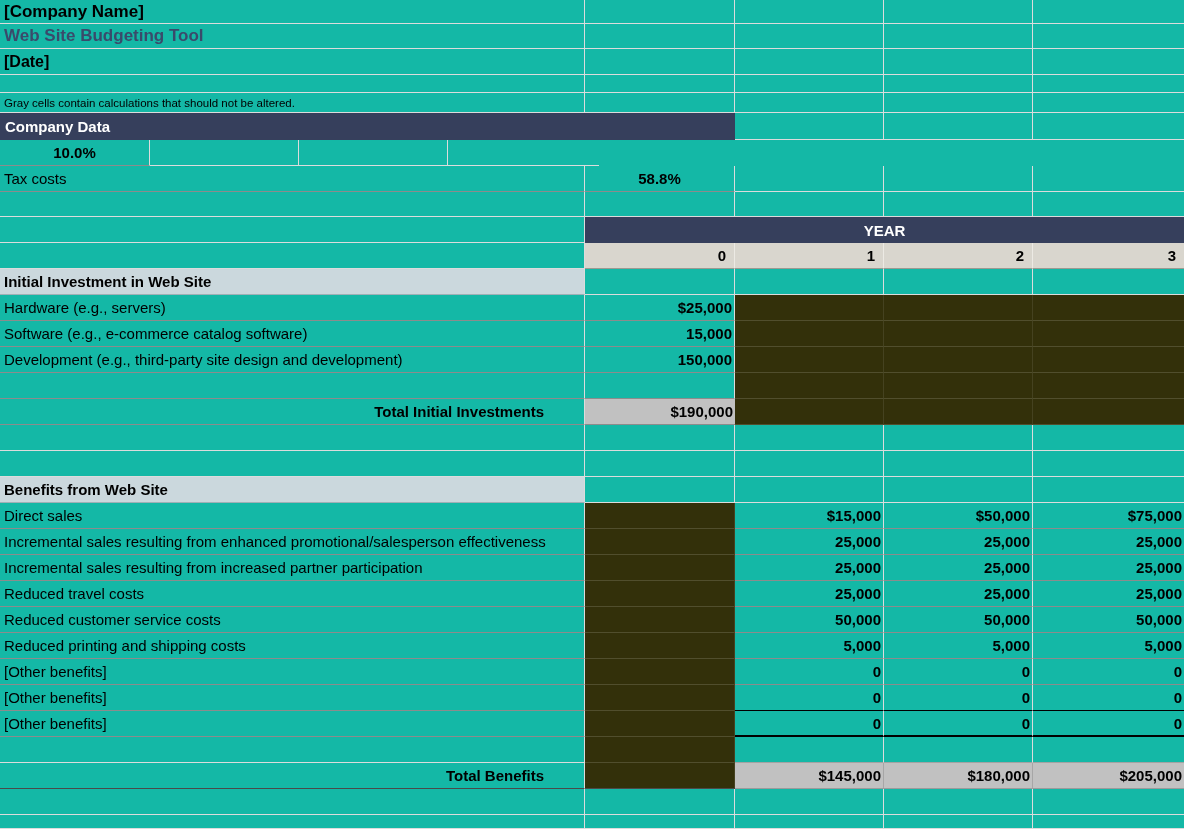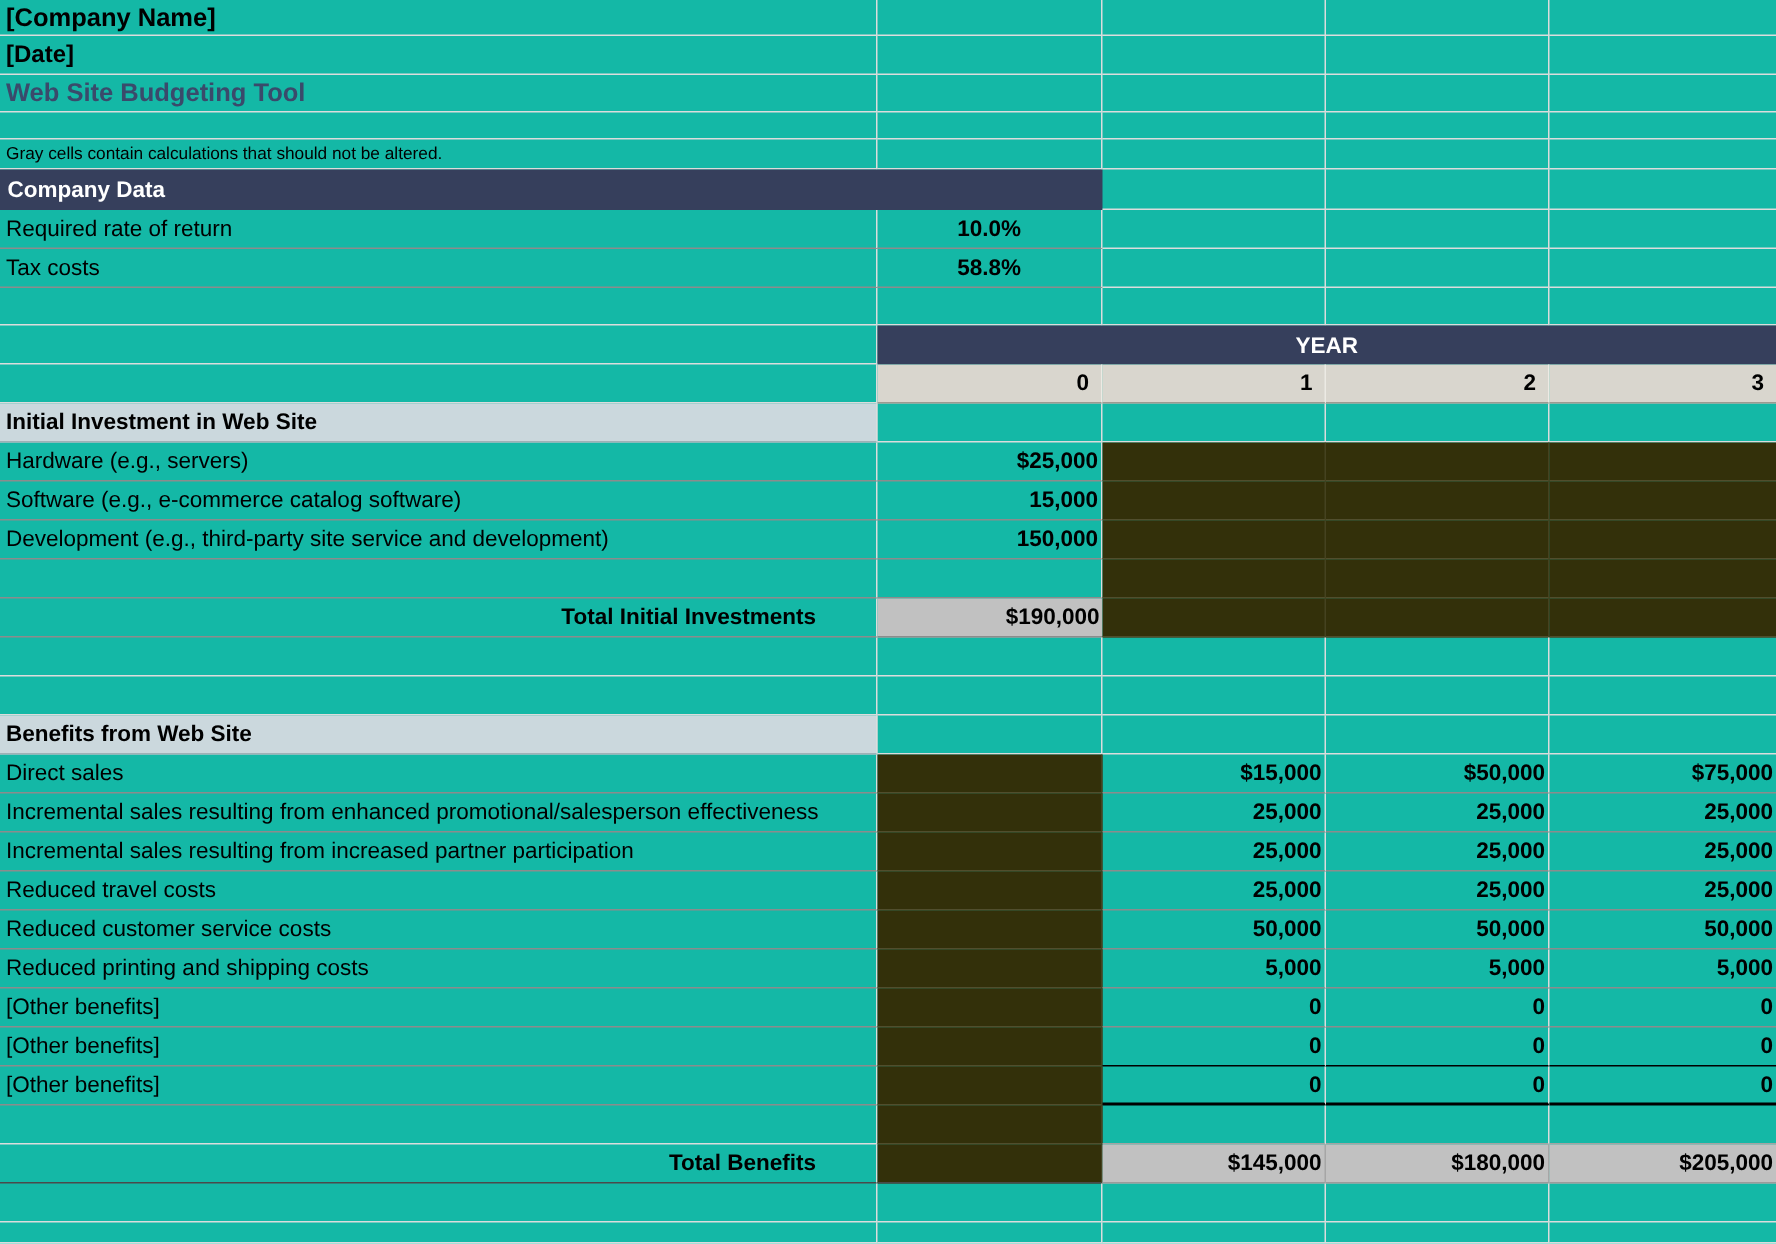--- a/index.html
+++ b/index.html
@@ -51,36 +51,36 @@
 <div id="sheet">
 
   <div class="row h24">
     <div class="cell ca t1 lbl">[Company Name]</div>
     <div class="cell cb"></div>
     <div class="cell cc"></div>
     <div class="cell cd"></div>
     <div class="cell ce"></div>
   </div>
 
-  <div class="row h26">
-    <div class="cell ca t3 lbl">[Date]</div>
-    <div class="cell cb"></div>
-    <div class="cell cc"></div>
-    <div class="cell cd"></div>
-    <div class="cell ce"></div>
-  </div>
-
   <div class="row h25">
     <div class="cell ca t2 lbl">Web Site Budgeting Tool</div>
     <div class="cell cb"></div>
     <div class="cell cc"></div>
     <div class="cell cd"></div>
     <div class="cell ce"></div>
   </div>
 
+  <div class="row h26">
+    <div class="cell ca t3 lbl">[Date]</div>
+    <div class="cell cb"></div>
+    <div class="cell cc"></div>
+    <div class="cell cd"></div>
+    <div class="cell ce"></div>
+  </div>
+
   <div class="row h18">
     <div class="cell ca"></div>
     <div class="cell cb"></div>
     <div class="cell cc"></div>
     <div class="cell cd"></div>
     <div class="cell ce"></div>
   </div>
 
   <div class="row h20">
     <div class="cell ca note lbl">Gray cells contain calculations that should not be altered.</div>
@@ -91,21 +91,20 @@
   </div>
 
   <div class="row h27">
     <div class="cell cab navy">Company Data</div>
     <div class="cell cc"></div>
     <div class="cell cd"></div>
     <div class="cell ce"></div>
   </div>
 
   <div class="row h26">
-    <div class="cell ca lbl rule">Required rate of return</div>
     <div class="cell cb ctr rule">10.0%</div>
     <div class="cell cc"></div>
     <div class="cell cd"></div>
     <div class="cell ce"></div>
   </div>
 
   <div class="row h26">
     <div class="cell ca lbl rule">Tax costs</div>
     <div class="cell cb ctr rule">58.8%</div>
     <div class="cell cc"></div>
@@ -152,21 +151,21 @@
 
   <div class="row h26">
     <div class="cell ca lbl rule">Software (e.g., e-commerce catalog software)</div>
     <div class="cell cb val rule">15,000</div>
     <div class="cell cc dark"></div>
     <div class="cell cd dark"></div>
     <div class="cell ce dark"></div>
   </div>
 
   <div class="row h26">
-    <div class="cell ca lbl rule">Development (e.g., third-party site service and development)</div>
+    <div class="cell ca lbl rule">Development (e.g., third-party site design and development)</div>
     <div class="cell cb val rule">150,000</div>
     <div class="cell cc dark"></div>
     <div class="cell cd dark"></div>
     <div class="cell ce dark"></div>
   </div>
 
   <div class="row h26">
     <div class="cell ca rule"></div>
     <div class="cell cb rule"></div>
     <div class="cell cc dark"></div>

